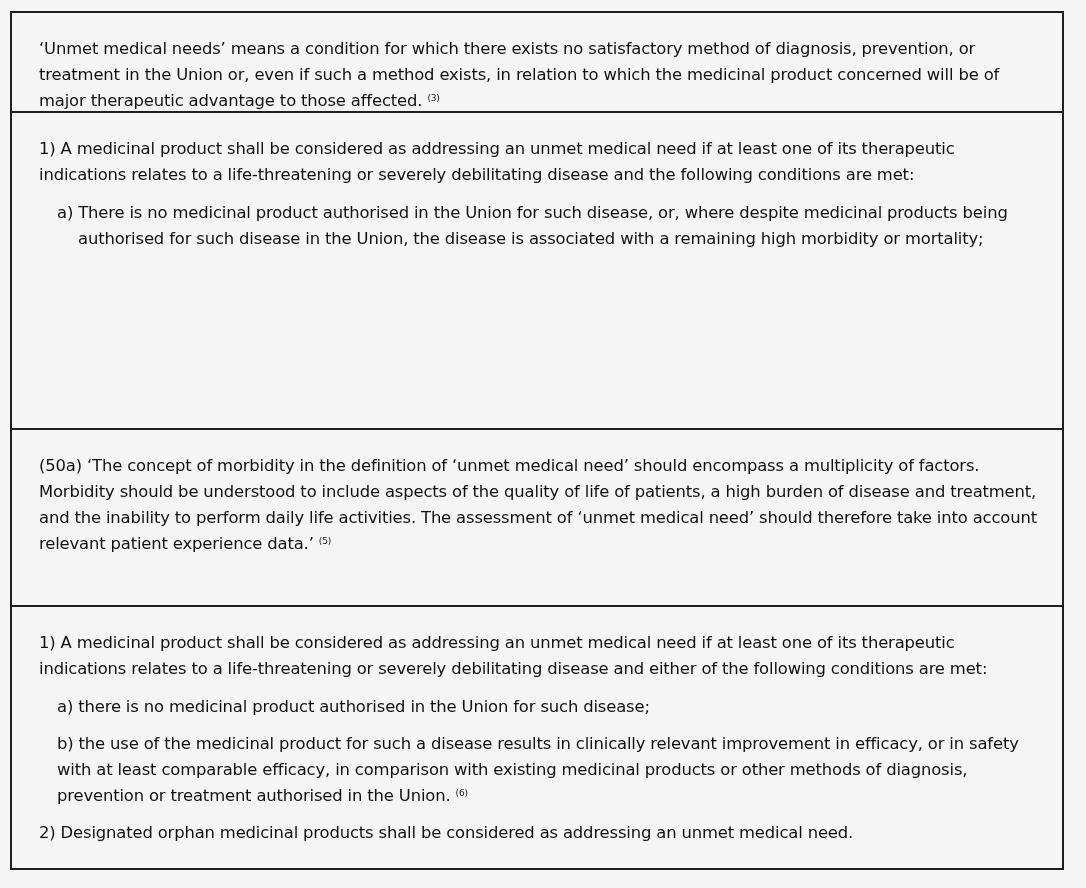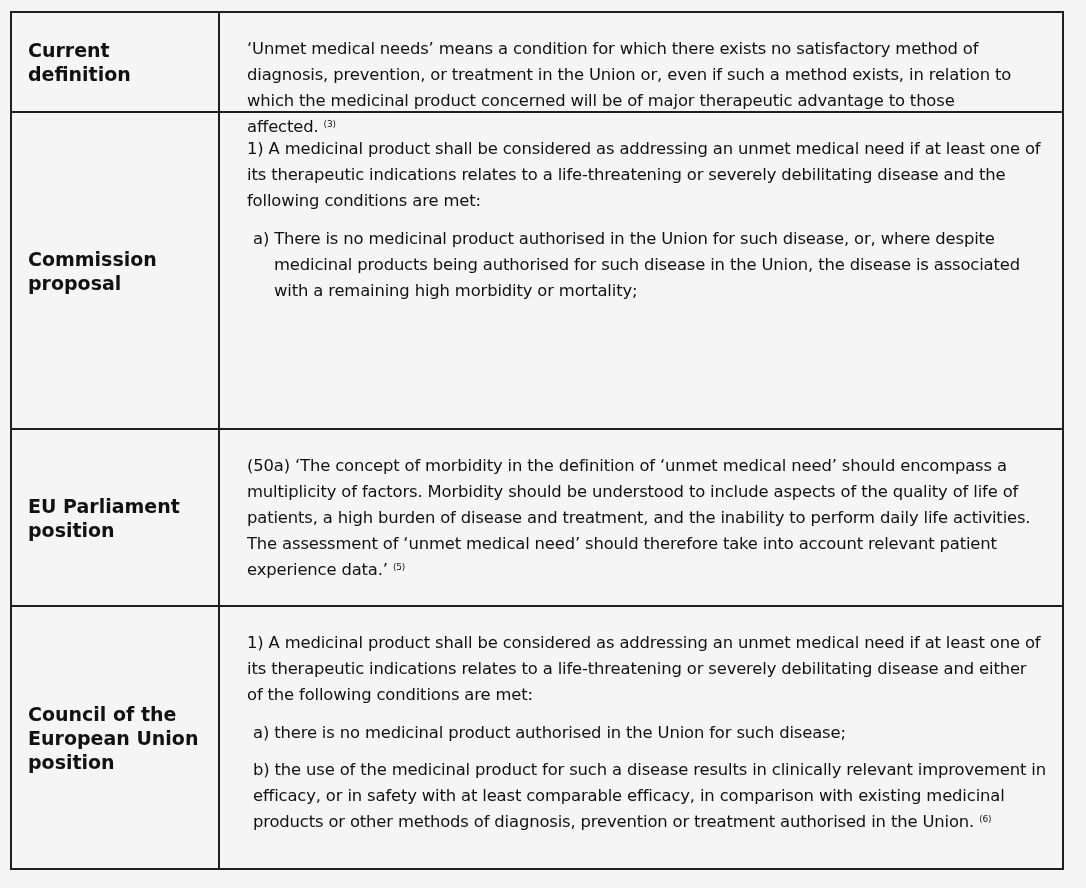--- a/index.html
+++ b/index.html
@@ -53,21 +53,21 @@
       font-family: "DejaVu Sans", sans-serif;
       font-size: 16.4px;
       line-height: 26px;
       color: #111;
       letter-spacing: -0.15px;
     }
     .para { margin: 12px; }
     .para + .para { margin-top: 11px; text-align: right; }
     .para.tight + .para.tight { margin-top: 0; }
     .item {
-      margin: 11px 0 0 18px;
+      margin: 11px 0 0 30px;
     }
     .item.hanging {
       padding-left: 21px;
       text-indent: -21px;
     }
     .item + .para { margin-top: 11px; }
     sup {
       font-size: 9px;
       line-height: 0;
       vertical-align: 5px;
@@ -76,51 +76,40 @@
     .row-2 { height: 317px; }
     .row-3 { height: 177px; }
     .row-4 { height: 263px; }
   </style>
 </head>
 <body>
 
 <div class="table">
 
   <div class="row row-1">
-    <div class="label-cell">
-      <div class="label">Current definition</div>
-    </div>
     <div class="content-cell">
       <p class="para"><span>‘Unmet medical needs’ means a condition for which there exists no satisfactory method of diagnosis, prevention, or treatment in the Union or, even if such a method exists, in relation to which the medicinal product concerned will be of major therapeutic advantage to those affected.</span>&nbsp;<sup>(3)</sup></p>
     </div>
   </div>
 
   <div class="row row-2">
-    <div class="label-cell">
-      <div class="label">Commission proposal</div>
-    </div>
     <div class="content-cell">
       <p class="para">1) A medicinal product shall be considered as addressing an unmet medical need if at least one of its therapeutic indications relates to a life-threatening or severely debilitating disease and the following conditions are met:</p>
       <p class="item hanging">a) There is no medicinal product authorised in the Union for such disease, or, where despite medicinal products being authorised for such disease in the Union, the disease is associated with a remaining high morbidity or mortality;</p>
     </div>
   </div>
 
   <div class="row row-3">
-    <div class="label-cell">
-      <div class="label">EU Parliament position</div>
-    </div>
     <div class="content-cell">
       <p class="para tight"><span>(50a) ‘The concept of morbidity in the definition of ‘unmet medical need’ should encompass a multiplicity of factors. Morbidity should be understood to include aspects of the quality of life of patients, a high burden of disease and treatment, and the inability to perform daily life activities. The assessment of ‘unmet medical need’ should therefore take into account relevant patient experience data.’</span>&nbsp;<sup>(5)</sup></p>
     </div>
   </div>
 
   <div class="row row-4">
-    <div class="label-cell">
-      <div class="label">Council of the European Union position</div>
-    </div>
     <div class="content-cell">
       <p class="para">1) A medicinal product shall be considered as addressing an unmet medical need if at least one of its therapeutic indications relates to a life-threatening or severely debilitating disease and either of the following conditions are met:</p>
       <p class="item">a) there is no medicinal product authorised in the Union for such disease;</p>
       <p class="item"><span>b) the use of the medicinal product for such a disease results in clinically relevant improvement in efficacy, or in safety with at least comparable efficacy, in comparison with existing medicinal products or other methods of diagnosis, prevention or treatment authorised in the Union.</span>&nbsp;<sup>(6)</sup></p>
+      <p class="para">2) Designated orphan medicinal products shall be considered as addressing an unmet medical need.</p>
     </div>
   </div>
 
 </div>
 
 </body></html>

